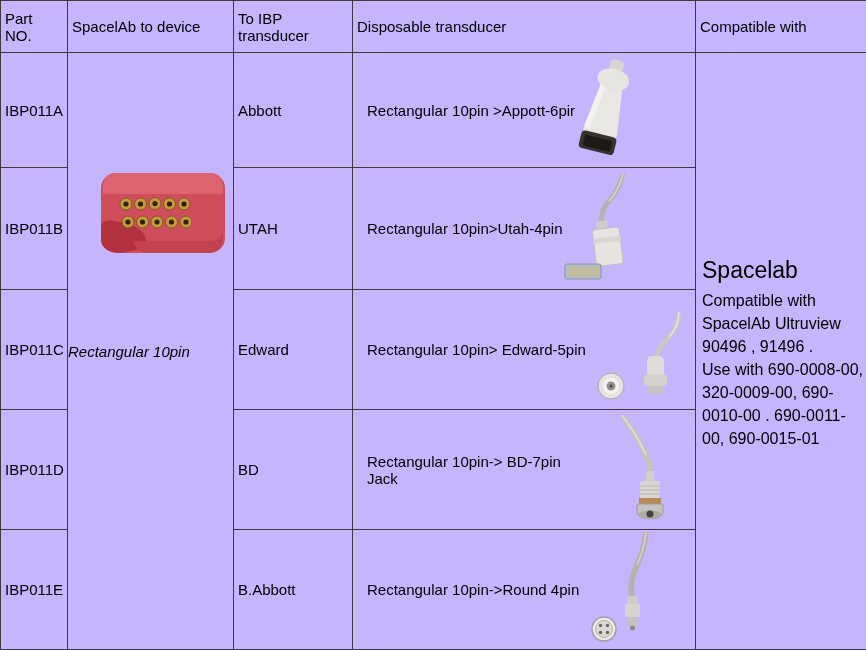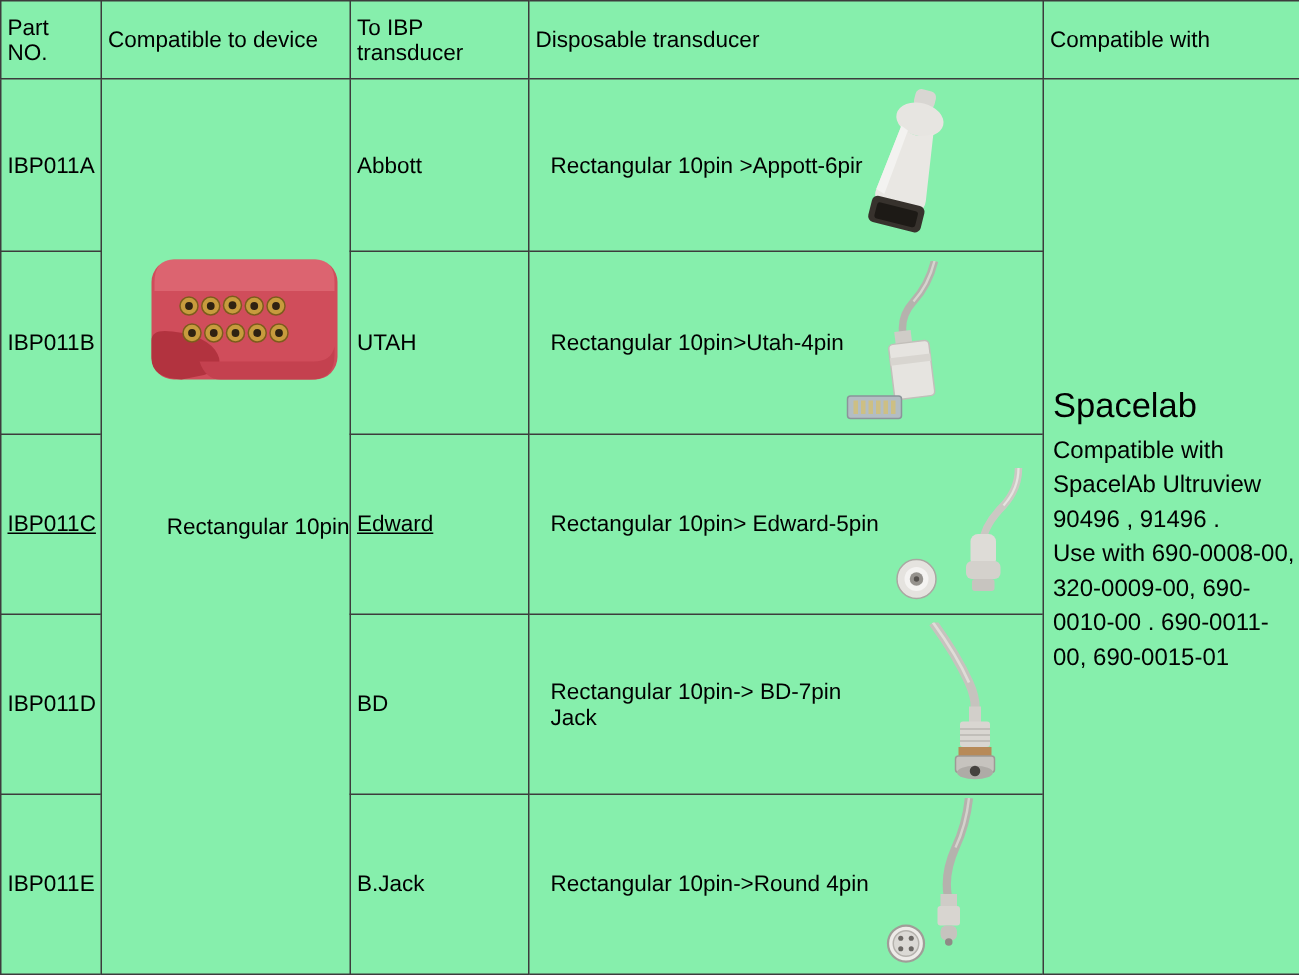--- a/index.html
+++ b/index.html
@@ -5,39 +5,39 @@
   * { margin:0; padding:0; box-sizing:border-box; }
   html,body { background:#fff; }
   body {
     width:866px; height:650px; overflow:hidden;
     font-family:"Liberation Sans", sans-serif;
     color:#000;
   }
   table.spec {
     width:866px; height:650px;
     border-collapse:collapse; table-layout:fixed;
-    background:#86efac;
+    background:#c4b5fd;
   }
   .spec th, .spec td {
     border:1px solid #3c3c3c;
     font-size:15px; font-weight:normal;
     text-align:left; vertical-align:middle;
     padding:2px 4px;
     overflow:hidden;
   }
   .spec th { height:52px; }
   tr.row-a { height:115px; }
   tr.row-b { height:122px; }
-  tr.row-c { height:120px;text-decoration:underline; }
+  tr.row-c { height:120px; }
   tr.row-d { height:120px;padding-left:41px; }
   tr.row-e { height:120px;padding-left:32px; }
 
   td.conncell { position:relative; vertical-align:top; padding:0; }
   .connimg { position:absolute; left:31px; top:116px; width:128px; height:92px; }
-  .connlabel { position:absolute; top:290px; left:0; width:100%; text-align:right; font-size:15px; }
+  .connlabel { position:absolute; top:290px; left:0; width:100%; text-align:left; font-size:15px;font-style:italic; }
 
   td.desc { position:relative; padding-left:14px;margin-left:28px; }
   .desctext { display:inline-block; max-width:225px; }
   .imgwrap { position:absolute; }
   .img-abbott  { right:46px; top:4px; }
   .img-utah    { right:34px; top:6px; }
   .img-edward  { right:4px;  top:22px; }
   .img-bd      { right:6px;  top:5px; }
   .img-bbruan  { right:6px;  top:2px; }
 
@@ -55,21 +55,21 @@
     <col style="width:67px">
       <col style="width:166px">
       <col style="width:119px">
       <col style="width:343px">
       <col style="width:171px">
   </colgroup>
 
   <tbody>
       <tr>
     <th>Part NO.</th>
-    <th>Compatible to device</th>
+    <th>SpacelAb to device</th>
     <th>To IBP transducer</th>
     <th>Disposable transducer</th>
     <th>Compatible with</th>
   </tr>
 
   <tr class="row-a">
     <td>IBP011A</td>
 
     <td class="conncell" rowspan="5">
       <div class="connimg">
@@ -206,21 +206,21 @@
           <rect x="43" y="89" width="26" height="11" rx="2" fill="#c6c3be" stroke="#9d9a95"></rect>
           <ellipse cx="56" cy="100" rx="12" ry="4.5" fill="#aeaba6"></ellipse>
           <circle cx="56" cy="99" r="3.5" fill="#45423e"></circle>
         </svg>
       </span>
     </td>
   </tr>
 
   <tr class="row-e">
     <td>IBP011E</td>
-    <td>B.Jack</td>
+    <td>B.Abbott</td>
     <td class="desc">
       <span class="desctext">Rectangular 10pin-&gt;Round 4pin</span>
       <span class="imgwrap img-bbruan">
         <svg width="105" height="114" viewBox="0 0 105 114">
           <path d="M62 0 q-2 18 -9 33 q-8 18 -5 33" fill="none" stroke="#b5b2ad" stroke-width="5.5"></path>
           <path d="M62 0 q-2 18 -9 33" fill="none" stroke="#d5d2cd" stroke-width="1.6"></path>
           <rect x="43" y="64" width="11" height="9" fill="#cfccc7"></rect>
           <rect x="41" y="72" width="15" height="13" rx="2" fill="#d8d5d0"></rect>
           <rect x="43" y="85" width="11" height="10" rx="4" fill="#c6c3be"></rect>
           <circle cx="48.5" cy="96" r="2.5" fill="#8e8b86"></circle>

